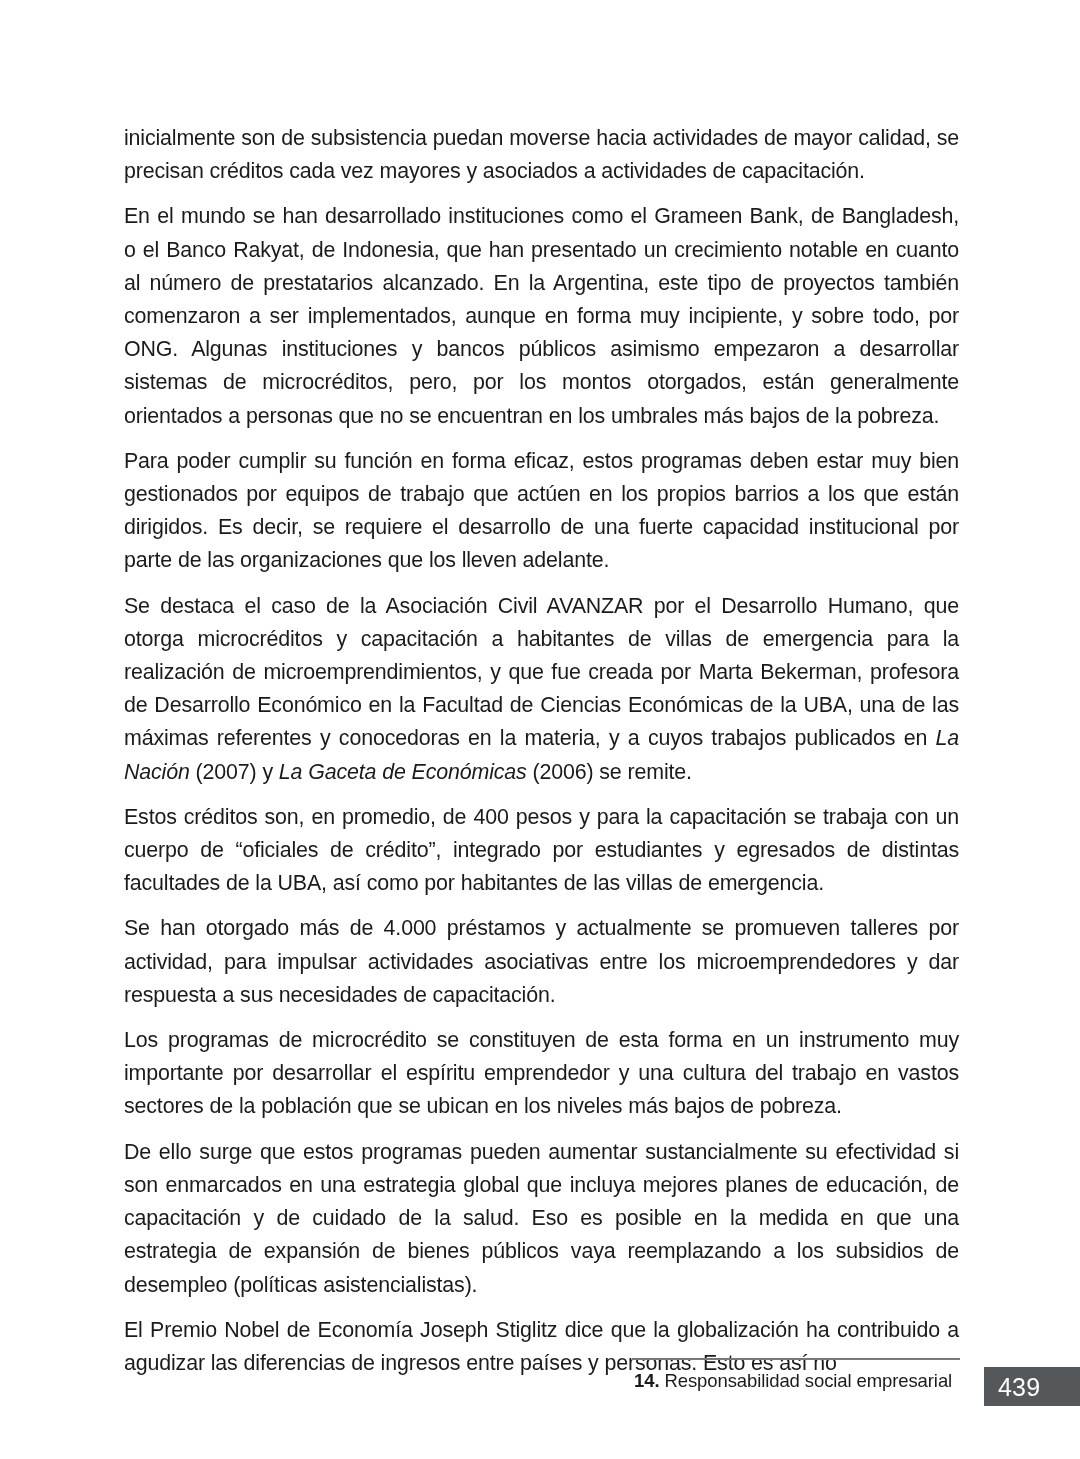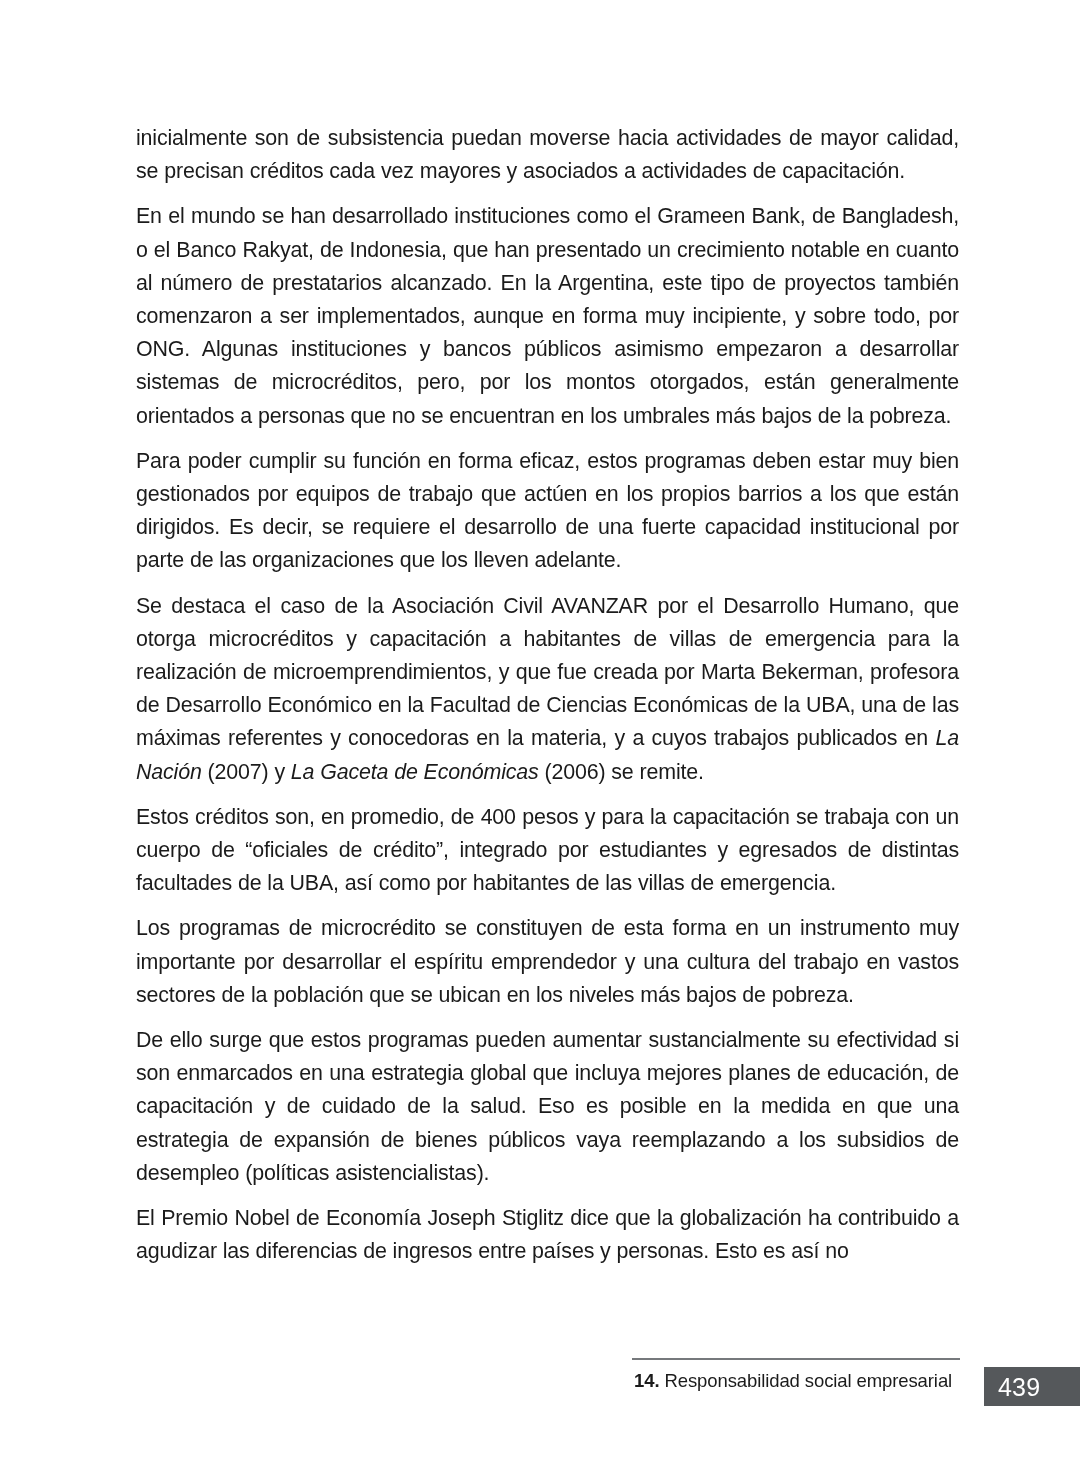--- a/index.html
+++ b/index.html
@@ -21,21 +21,21 @@
 
   
   .content {
     position: absolute;
     left: 124px;
     top: 122px;
     width: 835px;
   }
 
   .para {
-    margin: 0 0 12px 12px;
+    margin: 0 0 12px 0;
     font-size: 21.4px;
     line-height: 33.2px;
     text-align: justify;
     text-justify: inter-word;
     letter-spacing: -0.15px;
     word-spacing: 0.1px;
     color: #1b1b1b;
   }
   .para:last-child { margin-bottom: 0; }
 
@@ -94,20 +94,21 @@
 <body>
 
 <div class="page" style="background: rgb(255, 255, 255); color: rgb(27, 27, 27);">
 
   <div class="content">
       <p class="para"><span>inicialmente son de subsistencia puedan moverse hacia actividades de mayor calidad, se precisan créditos cada vez mayores y asociados a actividades de capacitación.</span></p>
       <p class="para"><span>En el mundo se han desarrollado instituciones como el Grameen Bank, de Bangladesh, o el Banco Rakyat, de Indonesia, que han presentado un crecimiento notable en cuanto al número de prestatarios alcanzado. En la Argentina, este tipo de proyectos también comenzaron a ser implementados, aunque en forma muy incipiente, y sobre todo, por ONG. Algunas instituciones y bancos públicos asimismo empezaron a desarrollar sistemas de microcréditos, pero, por los montos otorgados, están generalmente orientados a personas que no se encuentran en los umbrales más bajos de la pobreza.</span></p>
       <p class="para"><span>Para poder cumplir su función en forma eficaz, estos programas deben estar muy bien gestionados por equipos de trabajo que actúen en los propios barrios a los que están dirigidos. Es decir, se requiere el desarrollo de una fuerte capacidad institucional por parte de las organizaciones que los lleven adelante.</span></p>
       <p class="para"><span>Se destaca el caso de la Asociación Civil AVANZAR por el Desarrollo Humano, que otorga microcréditos y capacitación a habitantes de villas de emergencia para la realización de microemprendimientos, y que fue creada por Marta Bekerman, profesora de Desarrollo Económico en la Facultad de Ciencias Económicas de la UBA, una de las máximas referentes y conocedoras en la materia, y a cuyos trabajos publicados en </span><i>La Nación</i><span> (2007) y </span><i>La Gaceta de Económicas</i><span> (2006) se remite.</span></p>
       <p class="para"><span>Estos créditos son, en promedio, de 400 pesos y para la capacitación se trabaja con un cuerpo de “oficiales de crédito”, integrado por estudiantes y egresados de distintas facultades de la UBA, así como por habitantes de las villas de emergencia.</span></p>
+      <p class="para"><span>Se han otorgado más de 4.000 préstamos y actualmente se promueven talleres por actividad, para impulsar actividades asociativas entre los microemprendedores y dar respuesta a sus necesidades de capacitación.</span></p>
       <p class="para"><span>Los programas de microcrédito se constituyen de esta forma en un instrumento muy importante por desarrollar el espíritu emprendedor y una cultura del trabajo en vastos sectores de la población que se ubican en los niveles más bajos de pobreza.</span></p>
       <p class="para"><span>De ello surge que estos programas pueden aumentar sustancialmente su efectividad si son enmarcados en una estrategia global que incluya mejores planes de educación, de capacitación y de cuidado de la salud. Eso es posible en la medida en que una estrategia de expansión de bienes públicos vaya reemplazando a los subsidios de desempleo (políticas asistencialistas).</span></p>
       <p class="para"><span>El Premio Nobel de Economía Joseph Stiglitz dice que la globalización ha contribuido a agudizar las diferencias de ingresos entre países y personas. Esto es así no</span></p>
     </div>
 
   <div class="footer">
     <div class="footer-rule" style="background: rgb(118, 121, 124);"></div>
     <div class="footer-caption">
       <span class="chapter-num">14.</span>
       <span>Responsabilidad social empresarial</span>

